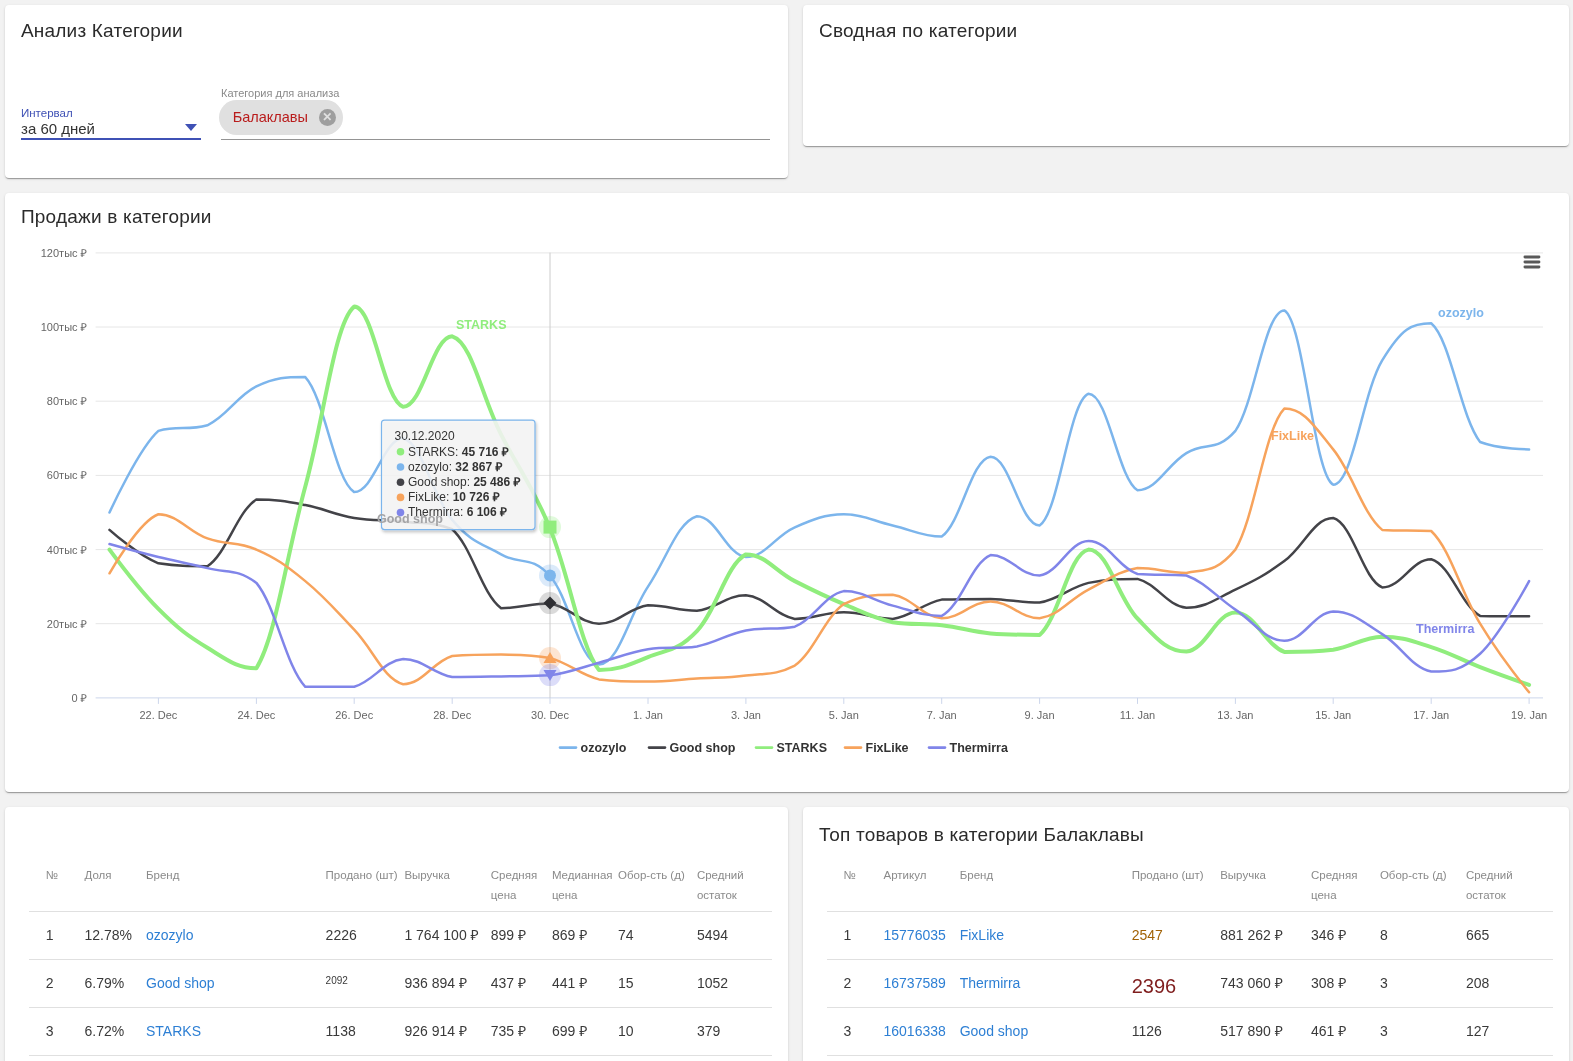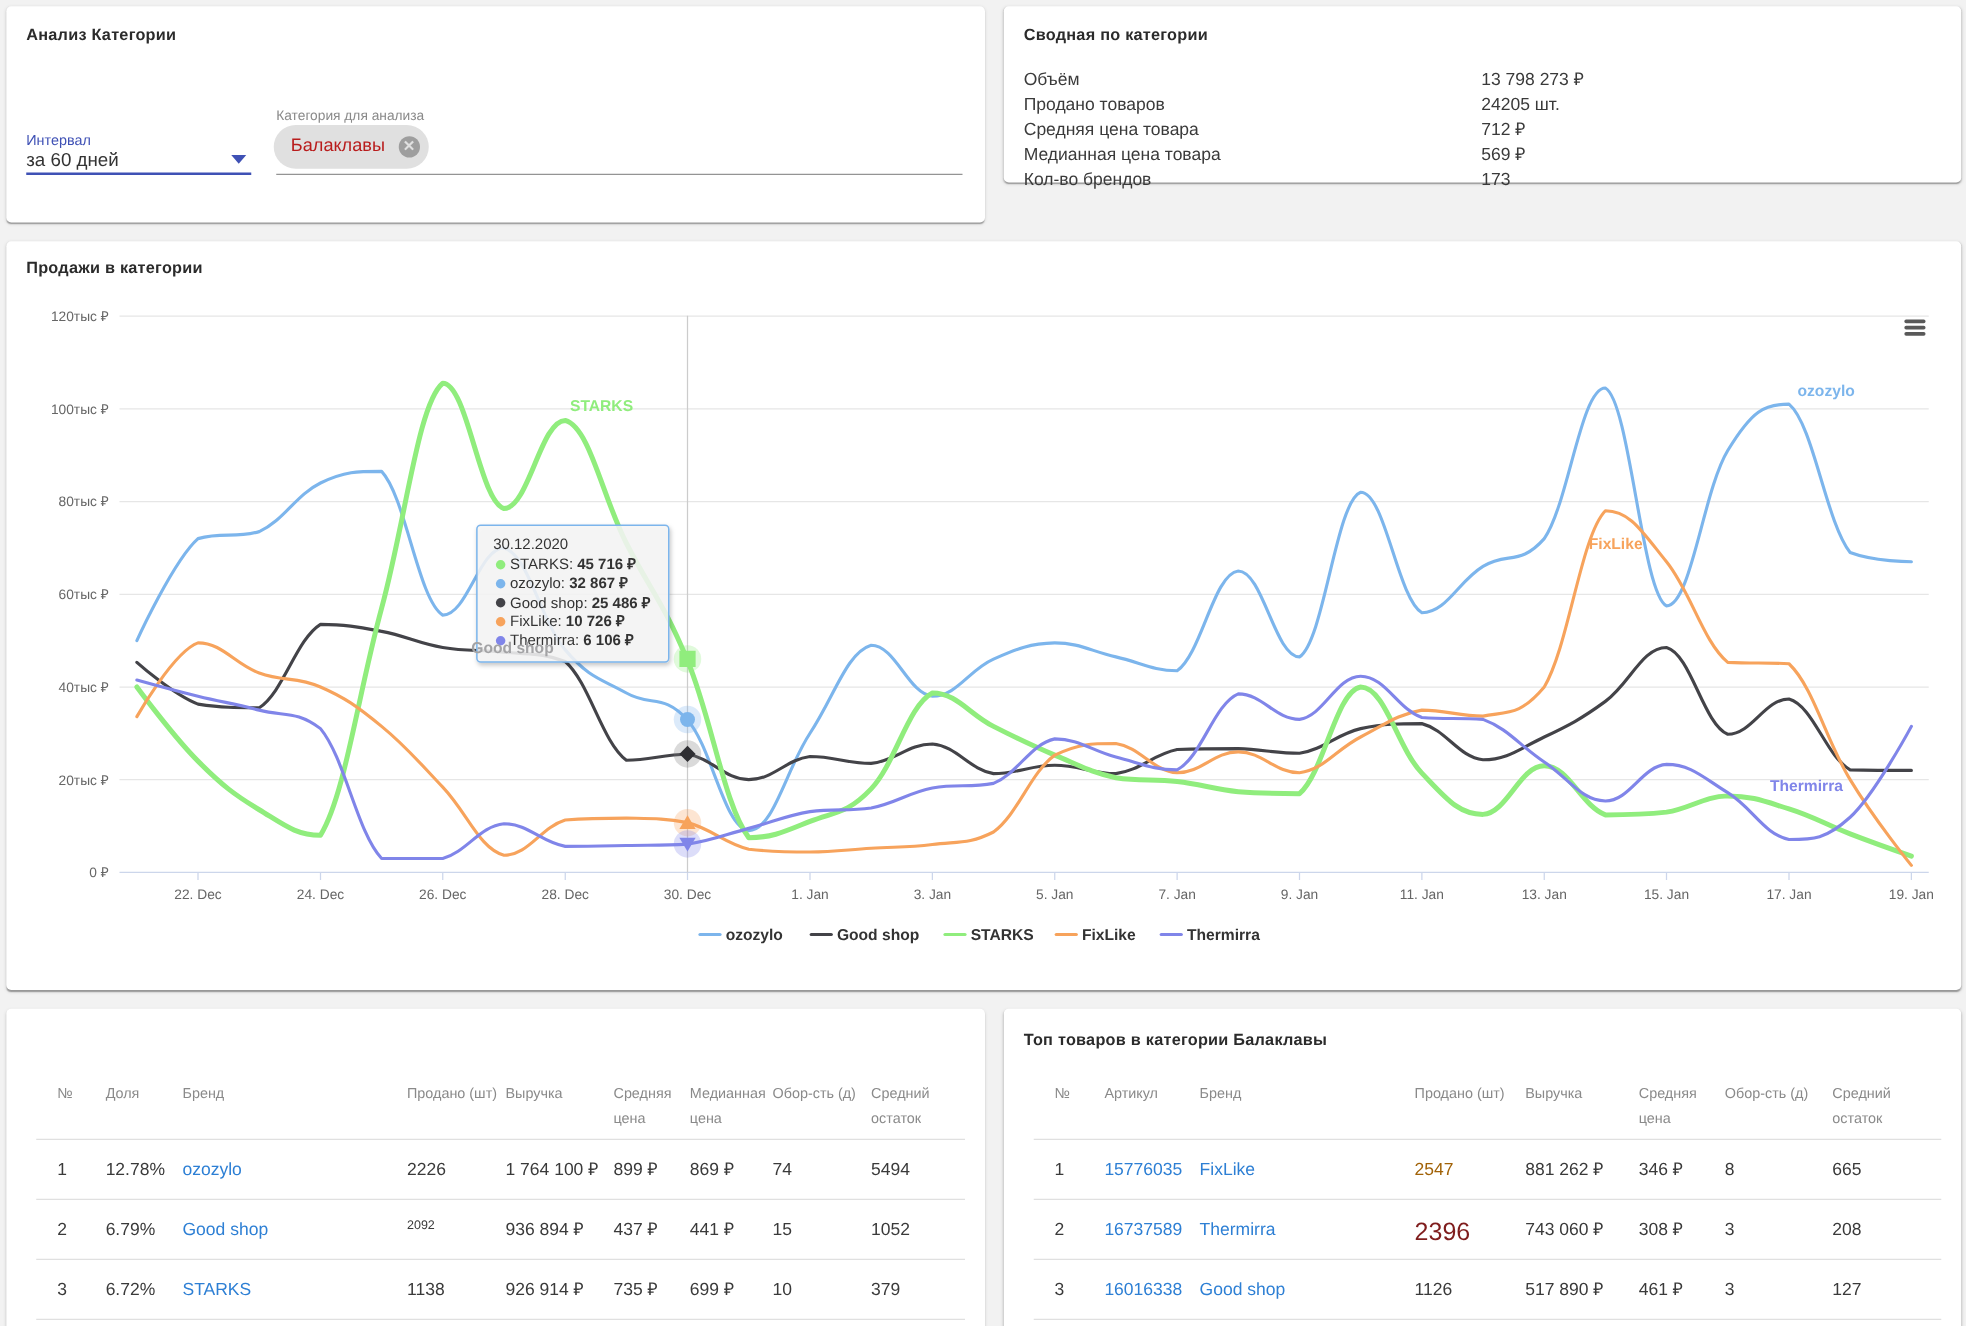--- a/index.html
+++ b/index.html
@@ -1,45 +1,39 @@
 <!DOCTYPE html>
 <html lang="ru"><head><meta charset="utf-8">
 <style>
 *{margin:0;padding:0;box-sizing:border-box}
 html,body{width:1573px;height:1061px;overflow:hidden}
 body{background:#f2f2f2;font-family:"Liberation Sans",sans-serif;color:#333;position:relative}
 .card{position:absolute;background:#fff;border-radius:4px;
   box-shadow:0 2px 1px -1px rgba(0,0,0,.2),0 1px 1px 0 rgba(0,0,0,.14),0 1px 3px 0 rgba(0,0,0,.12)}
-.ctitle{font-size:13px;font-weight:bold;color:#2b2b2b;letter-spacing:.2px}
+.ctitle{font-size:19px;font-weight:normal;color:#2b2b2b;letter-spacing:.2px}
 a{color:#2d7fd4;text-decoration:none}
 .rub{line-height:0}
 </style></head><body>
 
 <div class="card" style="left:5px;top:5px;width:783px;height:173px">
   <div class="ctitle" style="position:absolute;left:16px;top:15px">Анализ Категории</div>
   <div style="position:absolute;left:16px;top:102px;font-size:11.5px;color:#3f51b5">Интервал</div>
   <div style="position:absolute;left:16px;top:115px;font-size:15px;color:#333">за 60 дней</div>
   <div style="position:absolute;left:180px;top:119px;width:0;height:0;border-left:6px solid transparent;border-right:6px solid transparent;border-top:7px solid #3f51b5"></div>
   <div style="position:absolute;left:16px;top:133px;width:180px;height:2px;background:#3f51b5"></div>
   <div style="position:absolute;left:216px;top:82px;font-size:11px;color:#8a8a8a">Категория для анализа</div>
   <div style="position:absolute;left:213.7px;top:95.3px;width:124px;height:35px;background:#e0e0e0;border-radius:18px">
     <span style="position:absolute;left:14px;top:9px;font-size:14.5px;color:#b91c1c">Балаклавы</span>
     <span style="position:absolute;right:7px;top:9px;width:17px;height:17px;background:#9e9e9e;border-radius:50%;color:#e0e0e0;font-size:12px;text-align:center;line-height:17px;font-weight:bold">✕</span>
   </div>
   <div style="position:absolute;left:216px;top:134px;width:549px;height:1px;background:#949494"></div>
 </div>
 
 <div class="card" style="left:803px;top:5px;width:766px;height:141px">
   <div class="ctitle" style="position:absolute;left:16px;top:15px">Сводная по категории</div>
-  <div style="position:absolute;left:16px;top:48px;font-size:14px;line-height:20px;color:#3a3a3a">
-    Объём<br>Продано товаров<br>Средняя цена товара<br>Медианная цена товара<br>Кол-во брендов
-  </div>
-  <div style="position:absolute;left:382px;top:48px;font-size:14px;line-height:20px;color:#3a3a3a">
-    13 798 273 <span class="rub">₽</span><br>24205 шт.<br>712 <span class="rub">₽</span><br>569 <span class="rub">₽</span><br>173
-  </div>
 </div>
 
 <div class="card" style="left:5px;top:193px;width:1564px;height:599px">
   <div class="ctitle" style="position:absolute;left:16px;top:13px">Продажи в категории</div>
   <svg width="1563" height="598" viewBox="0 0 1563 598" style="position:absolute;top:0;left:0;font-family:'Liberation Sans',sans-serif">
       <defs>
         <filter id="tshadow" x="-20%" y="-20%" width="150%" height="150%">
           <feDropShadow dx="1" dy="2" stdDeviation="1.5" flood-color="#000" flood-opacity="0.25"></feDropShadow>
         </filter>
       </defs>

